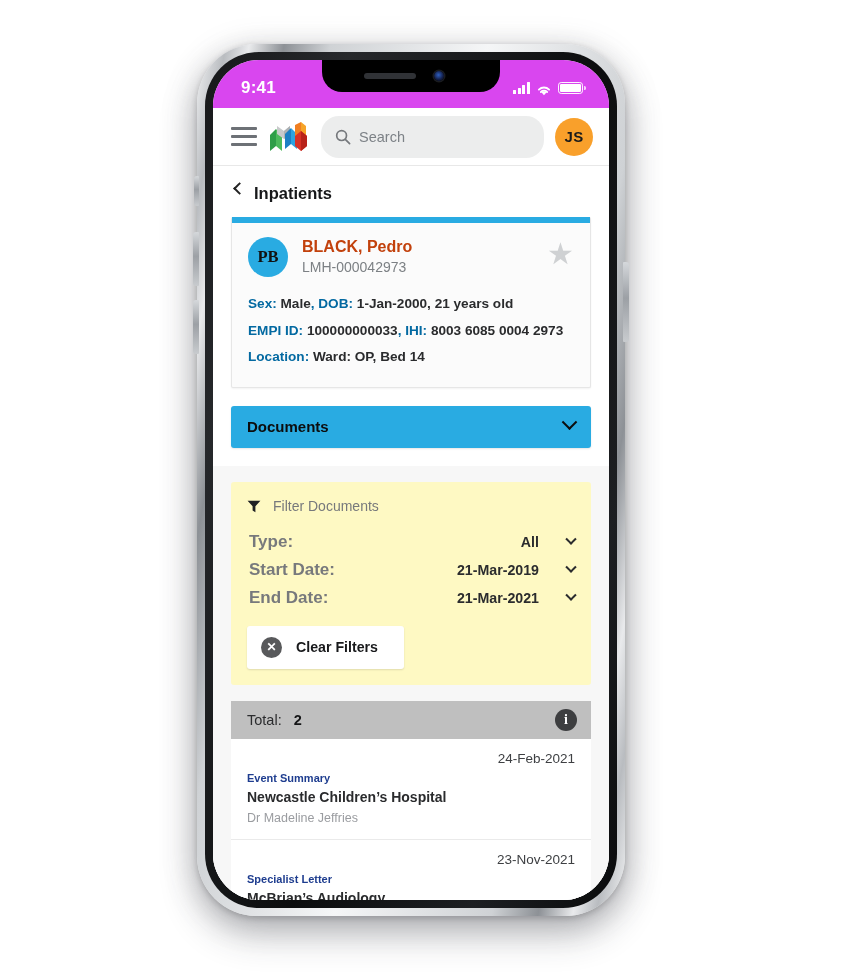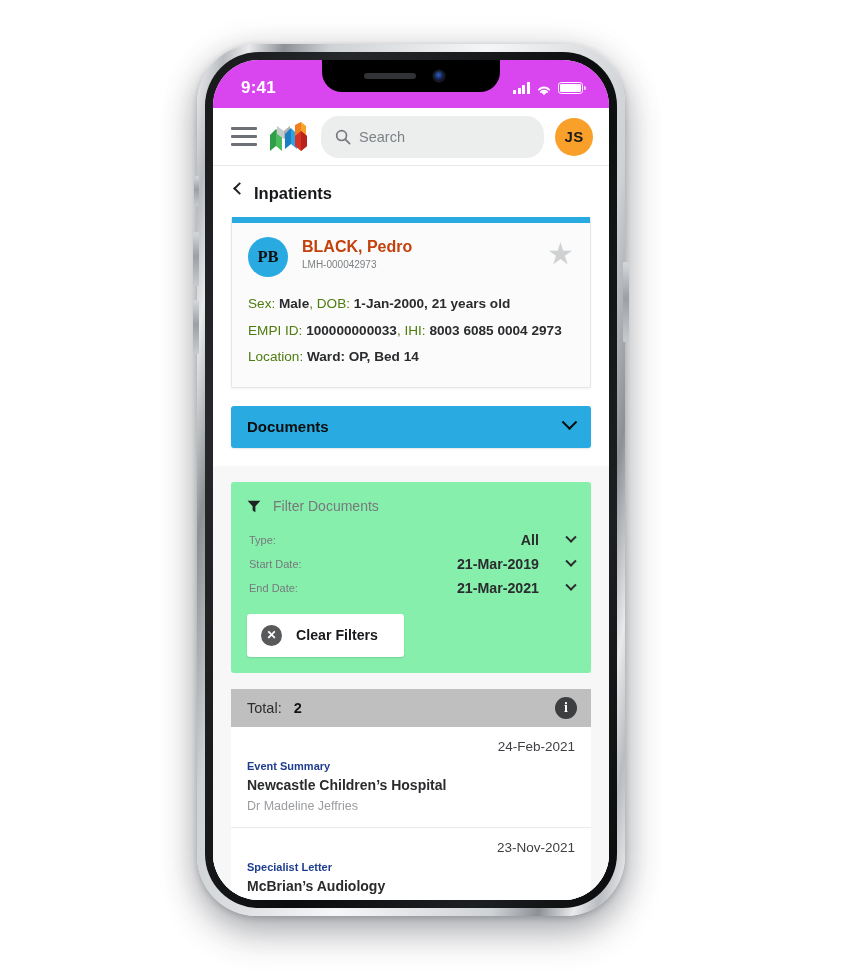--- a/index.html
+++ b/index.html
@@ -247,37 +247,37 @@
     border-radius: 50%;
     background: #29abe2;
     color: #111;
     font-family: "Liberation Serif", serif;
     font-weight: bold;
     font-size: 16.5px;
     display: flex; align-items: center; justify-content: center;
     flex: none;
   }
   .pt-name { font-size: 16px; font-weight: bold; color: #c2410c; line-height: 1.25; }
-  .pt-mrn  { font-size: 10px; color: #7c8084; margin-top: 2px; }
+  .pt-mrn  { font-size: 14px; color: #7c8084; margin-top: 2px; }
   .pt-star {
     position: absolute;
     right: 16px; top: 16px;
     color: #cfd1d3;
     font-size: 30px;
     line-height: 1;
     cursor: pointer;
   }
   .pt-rows { padding: 4px 16px 16px 16px; }
   .pt-row {
     font-size: 13.6px;
     line-height: 1.95;
     color: #2a2b2d;
     font-weight: bold;
   }
-  .pt-row .lbl { color: #4d7c0f; font-weight: normal; }
+  .pt-row .lbl { color: #0369a1; font-weight: bold; }
 
   
   .doc-bar-wrap { padding: 18px 18px 0 18px; }
   .doc-bar {
     height: 42px;
     background: #29abe2;
     border-radius: 3px;
     display: flex;
     align-items: center;
     justify-content: space-between;
@@ -290,39 +290,39 @@
     width: 11px; height: 11px;
     border-right: 2.6px solid #0c0d0e;
     border-bottom: 2.6px solid #0c0d0e;
     transform: rotate(45deg) translate(-3px,-3px);
   }
 
   .lower { background: #f7f7f7; padding: 16px 18px 0 18px; margin-top: 18px; }
 
   
   .filters {
-    background: #86efac;
+    background: #fef9c3;
     border-radius: 3px;
     padding: 16px 16px 16px 16px;
   }
   .filters-title {
     display: flex; align-items: center; gap: 12px;
     margin-bottom: 14px;
   }
   .funnel { width: 14px; height: 13px; flex: none; }
   .filters-title .t { font-size: 14px; color: #77797c; }
 
   .frow {
     display: flex;
     align-items: center;
     justify-content: space-between;
     padding: 4px 0 4px 2px;
     cursor: pointer;
   }
-  .frow .k { font-size: 11px; color: #77797c; }
+  .frow .k { font-size: 17px; color: #77797c; font-weight: bold; }
   .frow .vwrap { display: flex; align-items: center; gap: 28px; }
   .frow .v { font-size: 14.2px; color: #2b2c2e; font-weight: bold; }
   .chev-s {
     width: 8px; height: 8px;
     border-right: 2.2px solid #2b2c2e;
     border-bottom: 2.2px solid #2b2c2e;
     transform: rotate(45deg) translate(-2px,-2px);
   }
 
   .clear-btn {

